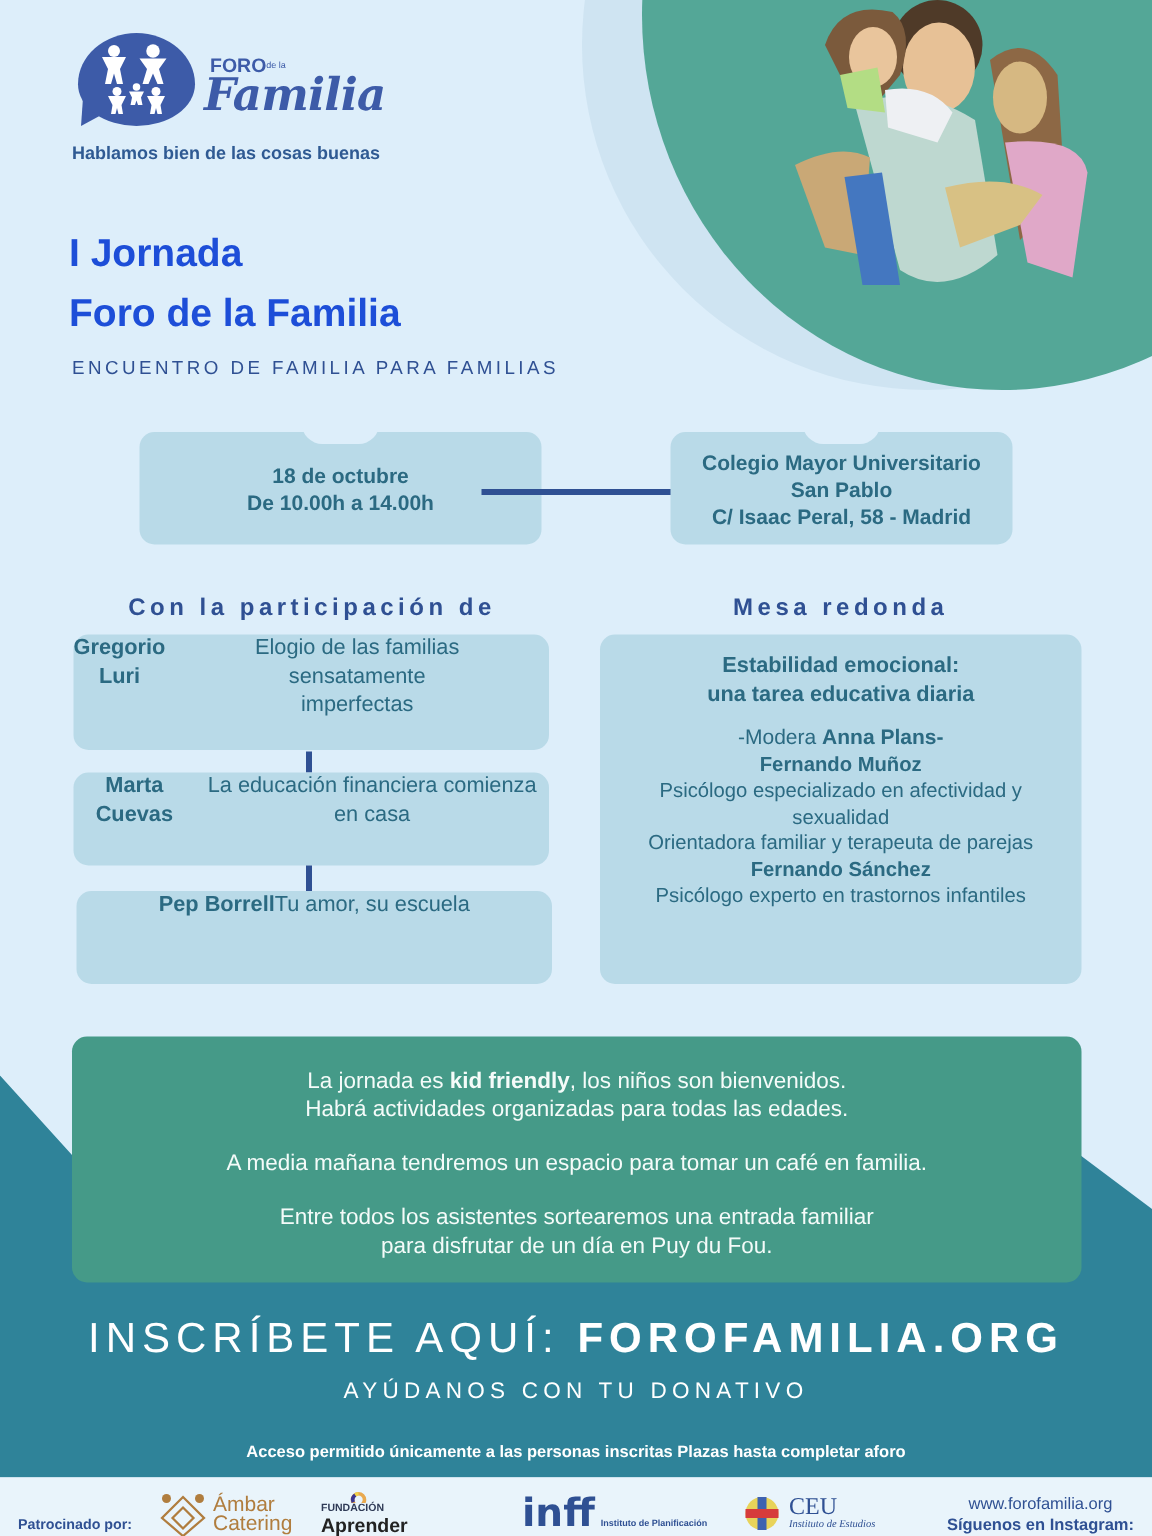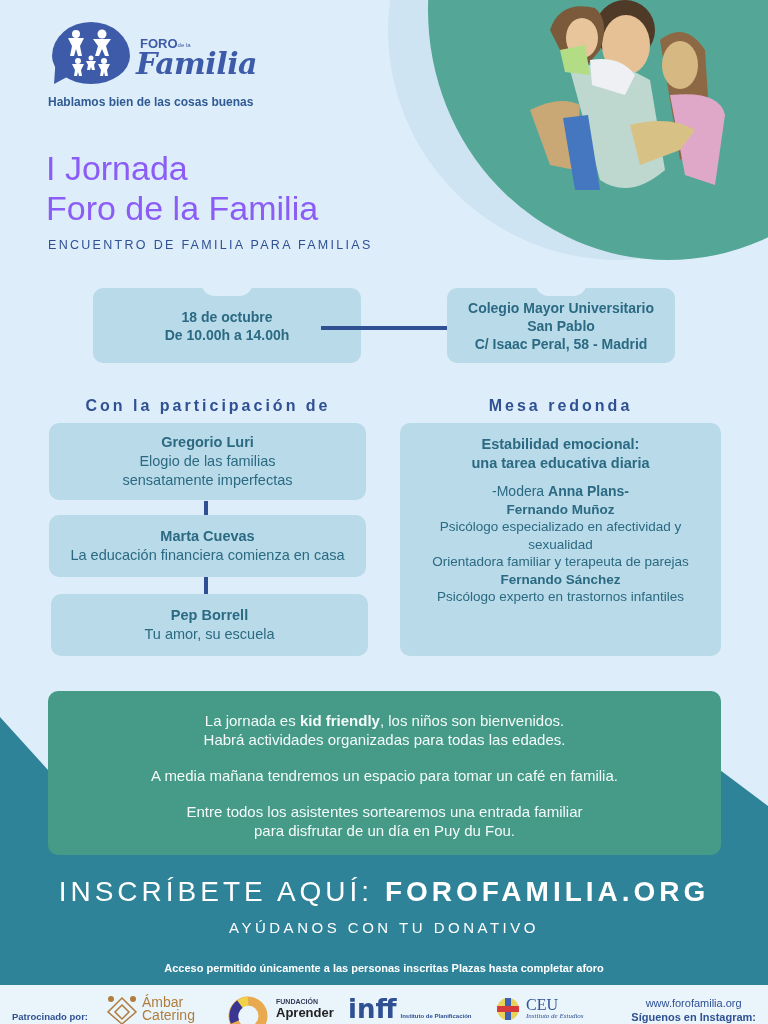--- a/index.html
+++ b/index.html
@@ -54,22 +54,22 @@
   .logo-familia {
     position: absolute; left: 86px; top: 26px; font-family: "DejaVu Serif", serif;
     font-size: 30px; font-weight: bold; color: #3d5ba8; letter-spacing: -0.5px; font-style: italic;
   }
   .tagline {
     position: absolute; left: 48px; top: 95px; font-size: 12px; font-weight: bold; color: #2f5a93;
   }
 
   
   .title {
-    position: absolute; left: 46px; top: 148px; font-size: 34px; font-weight: normal;
-    color: #8b5cf6; line-height: 40px;
+    position: absolute; left: 46px; top: 148px; font-size: 26px; font-weight: bold;
+    color: #1d4ed8; line-height: 40px;
   }
   .subtitle {
     position: absolute; left: 48px; top: 238px; font-size: 12.5px; letter-spacing: 2.3px;
     color: #2f5093;
   }
 
   
   .info-box {
     position: absolute; background: #b9dae8; border-radius: 10px;
     color: #2b6a82; font-weight: bold; text-align: center;
@@ -86,21 +86,21 @@
   
   .section-heading {
     position: absolute; font-size: 16px; font-weight: bold; letter-spacing: 3px; color: #2f5093;
     text-align: center;
   }
 
   
   .card {
     position: absolute; background: #b9dae8; border-radius: 10px;
     text-align: center; color: #2b6a82;
-    display: flex; flex-direction: column; justify-content: center;
+    display: flex; flex-direction: row; justify-content: center;
     font-size: 14.5px; line-height: 19px;
   }
   .card .name { font-weight: bold; }
   .connector-v { position: absolute; width: 4px; background: #2f5093; }
 
   
   .roundtable {
     position: absolute; left: 400px; top: 423px; width: 321px; height: 233px;
     background: #b9dae8; border-radius: 10px; text-align: center; color: #2b6a82;
     font-size: 13.5px; line-height: 17.5px; padding-top: 12px;
@@ -276,21 +276,21 @@
       </g>
     <circle cx="5" cy="5" r="3" fill="#b07d3e"></circle>
       <circle cx="27" cy="5" r="3" fill="#b07d3e"></circle>
   </svg>
   <div style="margin-left:4px">
     <div class="sp-text">Ámbar</div>
     <div class="sp-text">Catering</div>
   </div>
 </div>
 
-<div class="sponsor" style="left:228px;">
+<div class="sponsor" style="left:206px;flex-direction:column;">
   <svg width="40" height="30" viewBox="0 0 40 30">
     <circle cx="20" cy="22" r="15" fill="none" stroke="#e9a94f" stroke-width="9"></circle>
     <path d="M7 28 A15 15 0 0 1 12 10" fill="none" stroke="#3a3590" stroke-width="9"></path>
     <path d="M12 10 A15 15 0 0 1 20 7" fill="none" stroke="#f0d24a" stroke-width="9"></path>
   </svg>
   <div style="margin-left:8px">
     <div class="sp-fund">FUNDACIÓN</div>
     <div class="sp-apr">Aprender</div>
   </div>
 </div>

